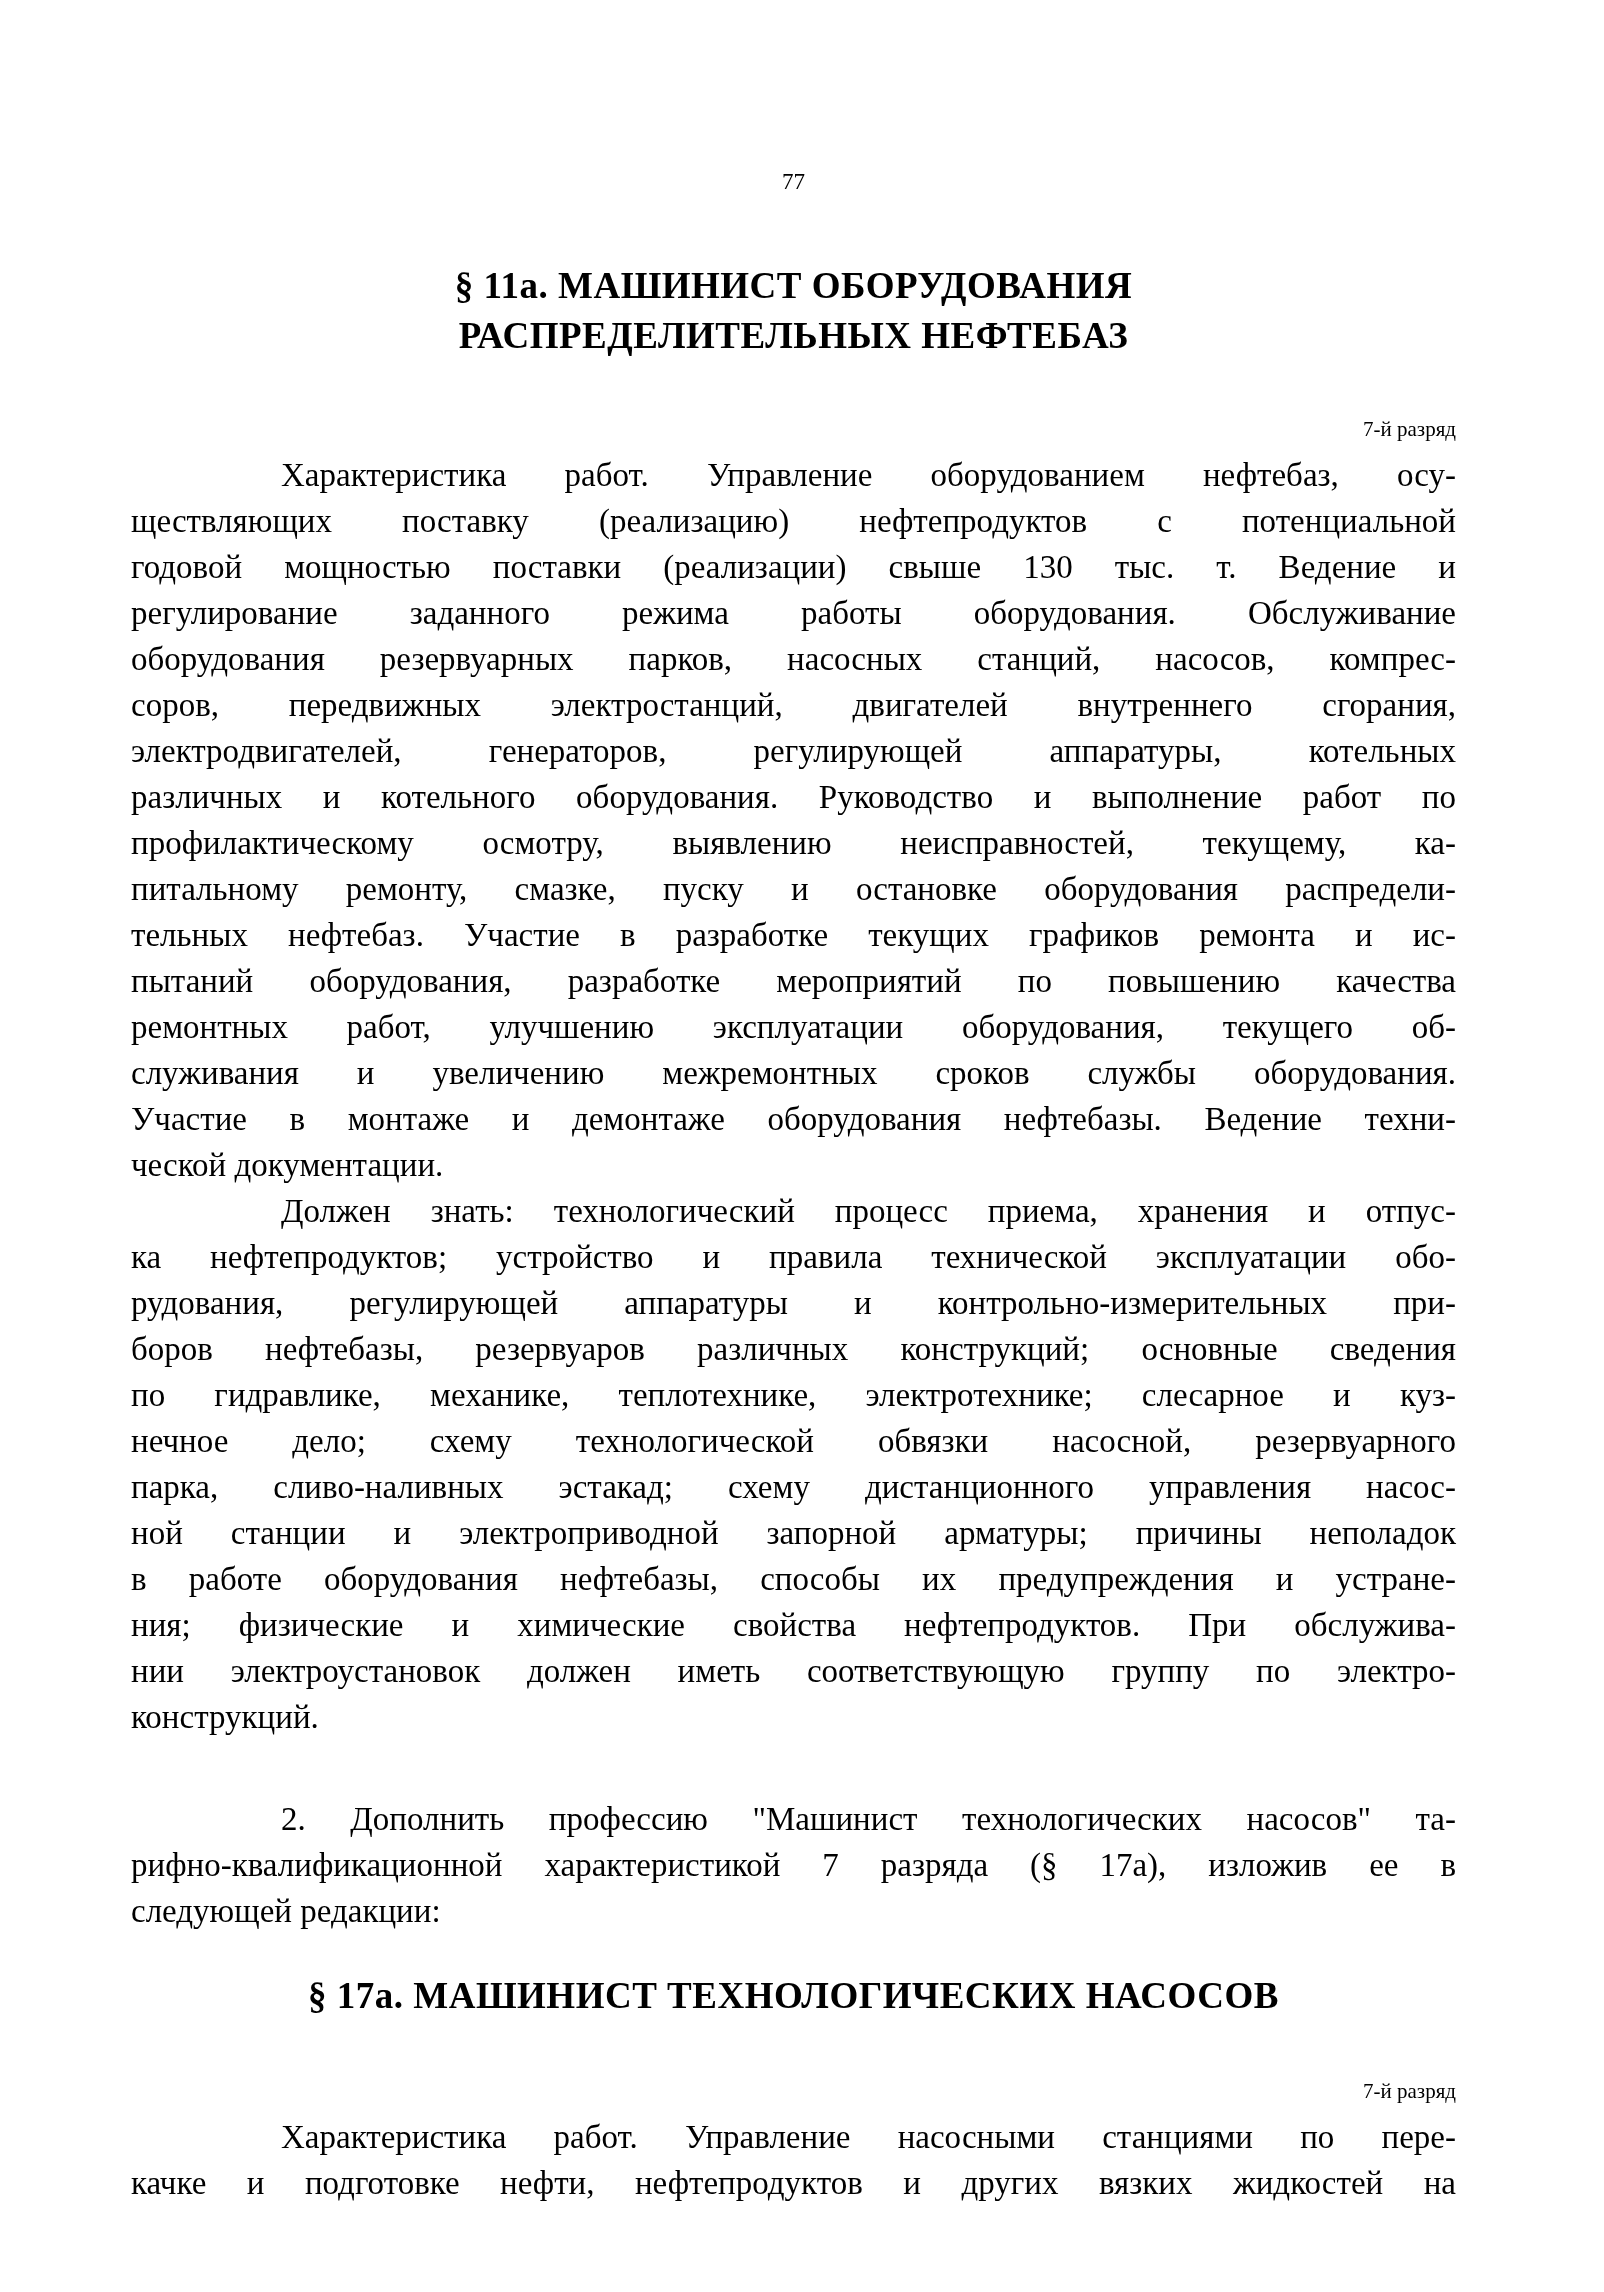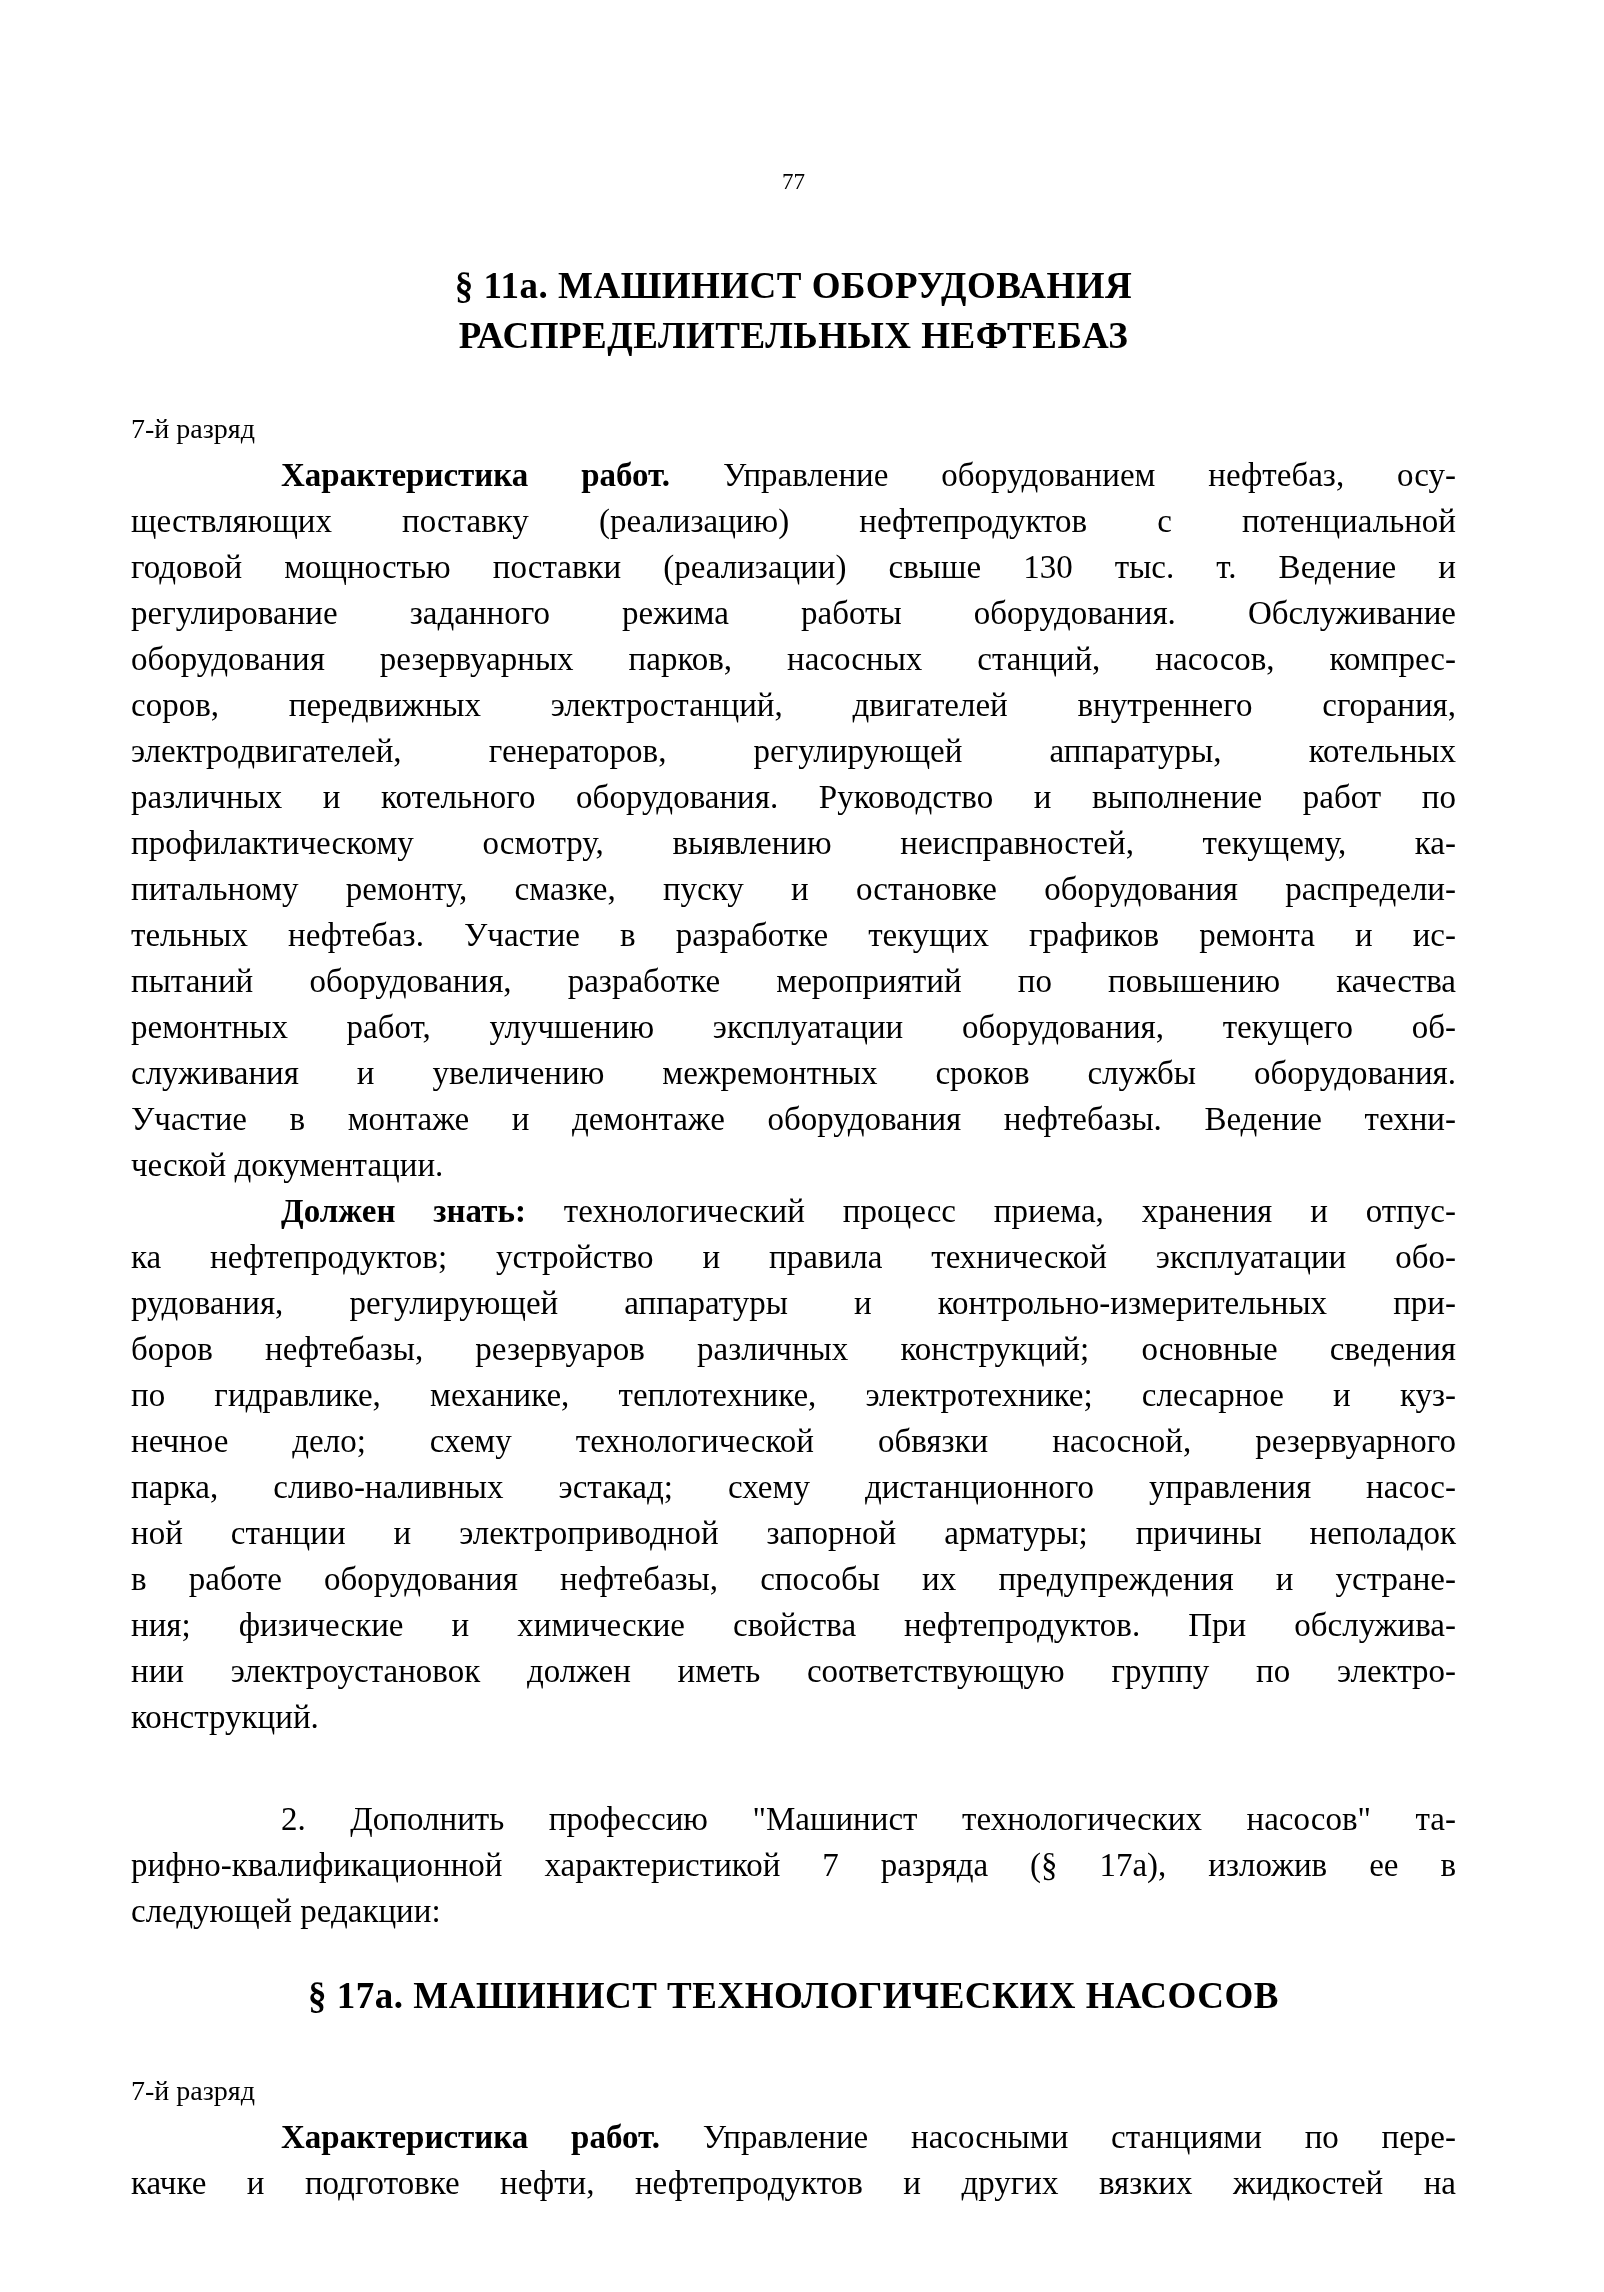--- a/index.html
+++ b/index.html
@@ -30,40 +30,40 @@
   }
   .heading2 {
     text-align: center;
     font-weight: bold;
     font-size: 37px;
     line-height: 50px;
     margin-top: 37px;
     letter-spacing: 0.5px;
   }
   .grade {
-    text-align: left;
-    font-size: 28px;
+    text-align: right;
+    font-size: 21px;
     line-height: 46px;
   }
   .g1 { margin-top: 45px; }
   .g2 { margin-top: 47px; }
   .para { margin: 0; }
   .amend { margin-top: 56px; }
   .line {
     font-size: 33px;
     line-height: 46px;
     text-align: justify;
     text-align-last: justify;
   }
   .line.last {
     text-align: justify;
     text-align-last: left;
   }
   .indent { text-indent: 150px; }
-  .lead { font-weight: bold; }
+  .lead { font-weight: normal; }
   .p4 { margin-top: 0; }
 </style>
 </head>
 <body>
 
 <div class="page">
 
   <div class="pagenum">77</div>
 
   <div class="heading">

